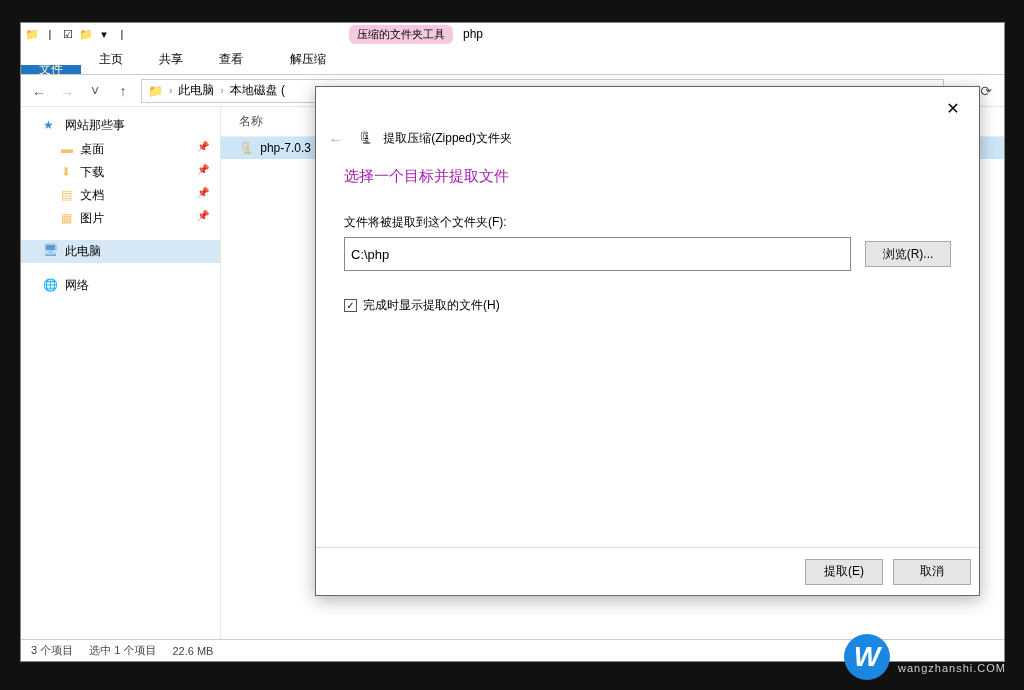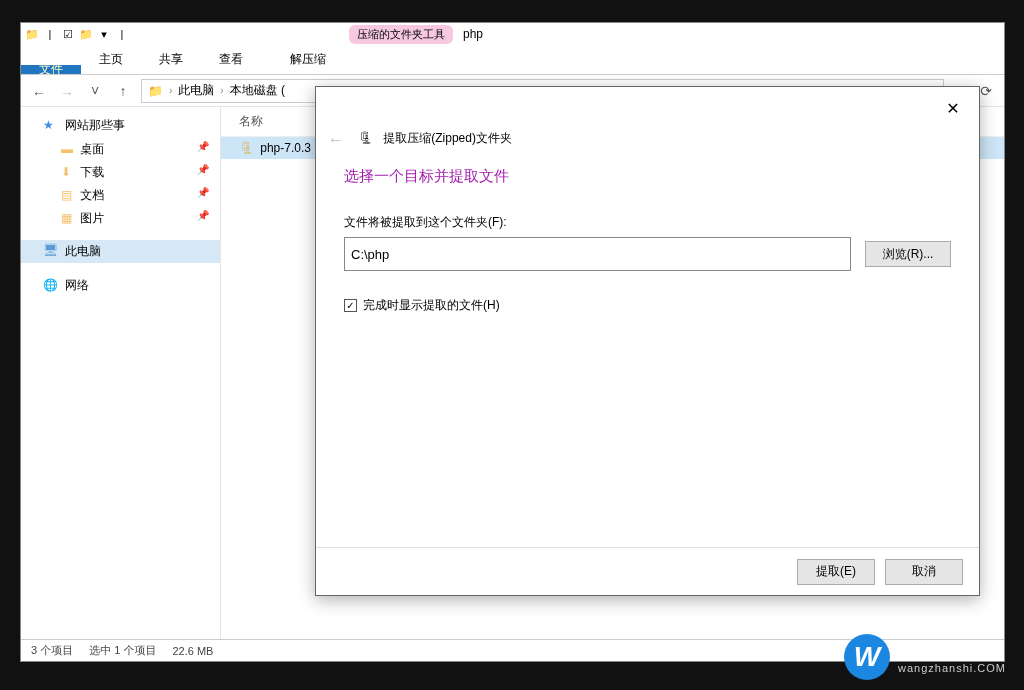--- a/index.html
+++ b/index.html
@@ -64,21 +64,21 @@
 .dialog-header { display: flex; align-items: center; gap: 10px; padding: 0 20px 10px 12px; font-size: 12px; }
 .dialog-back { width: 20px; color: #bbb; font-size: 16px; }
 .dialog-body { padding: 10px 28px; flex: 1; }
 .dialog-heading { color: #a21caf; font-size: 15px; font-weight: normal; margin-bottom: 28px; }
 .field-label { font-size: 12px; margin-bottom: 6px; }
 .field-row { display: flex; gap: 14px; align-items: center; }
 .path-input { flex: 1; height: 26px; border: 1px solid #888; padding: 16px 6px; font-size: 13px; }
 .browse-btn { width: 86px; height: 26px; background: #e5e5e5; border: 1px solid #aaa; font-size: 12px; }
 .checkbox-row { margin-top: 26px; font-size: 12px; display: flex; align-items: center; gap: 6px; }
 .checkbox-row .cb { width: 13px; height: 13px; border: 1px solid #555; display: inline-flex; align-items: center; justify-content: center; font-size: 10px; }
-.dialog-footer { height: 48px; display: flex; align-items: center; justify-content: flex-end; gap: 10px; padding: 0 16px; border-top: 1px solid #ddd; }
+.dialog-footer { height: 48px; display: flex; align-items: center; justify-content: flex-end; gap: 10px; padding: 0 8px; border-top: 1px solid #ddd; }
 .dlg-btn { min-width: 78px; height: 26px; background: #e5e5e5; border: 1px solid #aaa; font-size: 12px; }
 
 
 .watermark { position: absolute; right: 18px; bottom: 10px; display: flex; align-items: center; gap: 8px; color: #fff; }
 .watermark .logo { width: 46px; height: 46px; border-radius: 50%; background: #1b87e0; color: #fff; font-weight: bold; font-size: 28px; display: flex; align-items: center; justify-content: center; font-style: italic; }
 .watermark .txt-main { font-size: 16px; font-weight: bold; letter-spacing: 1px; }
 .watermark .txt-sub { font-size: 11px; letter-spacing: 1px; color: #ccc; }
 </style>
 </head>
 <body>

